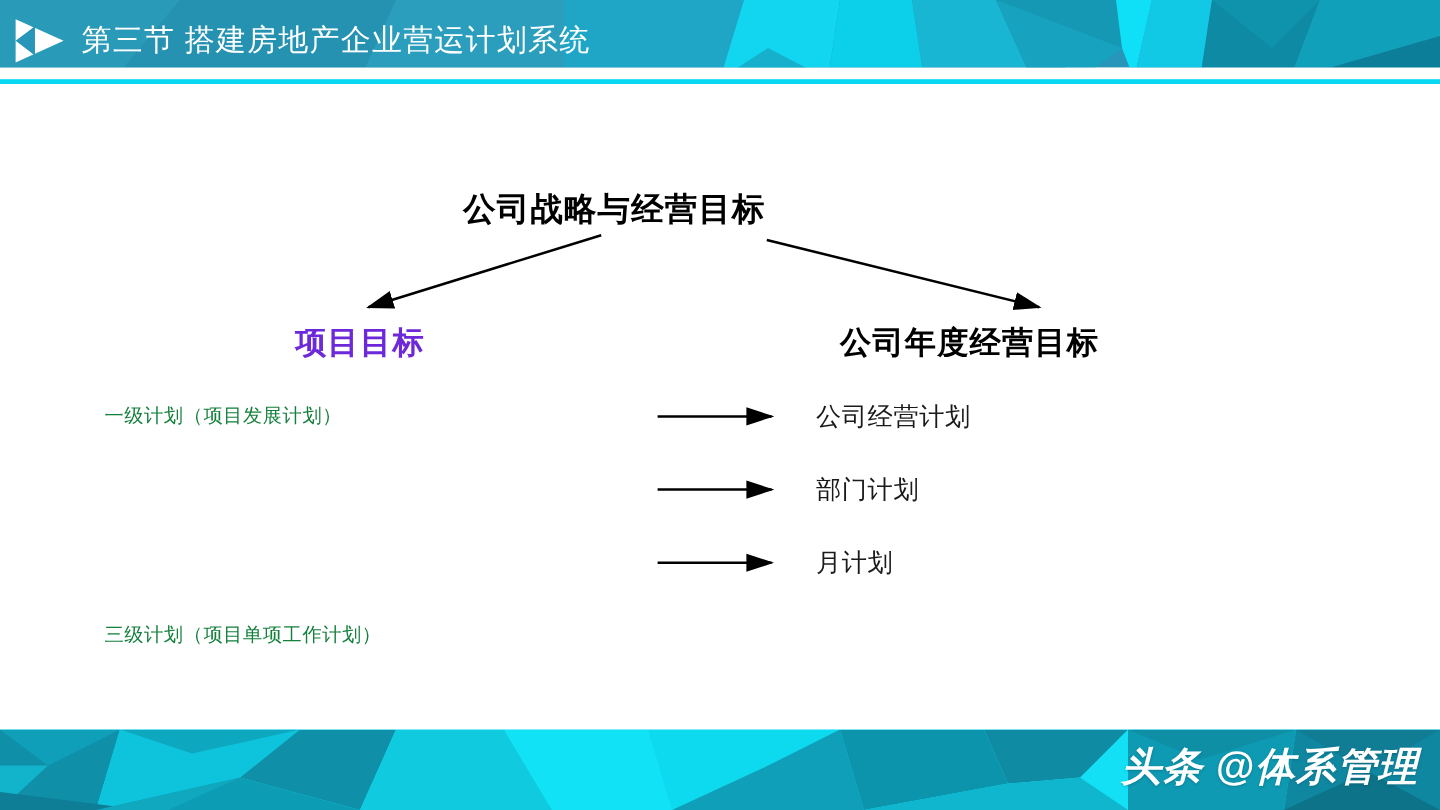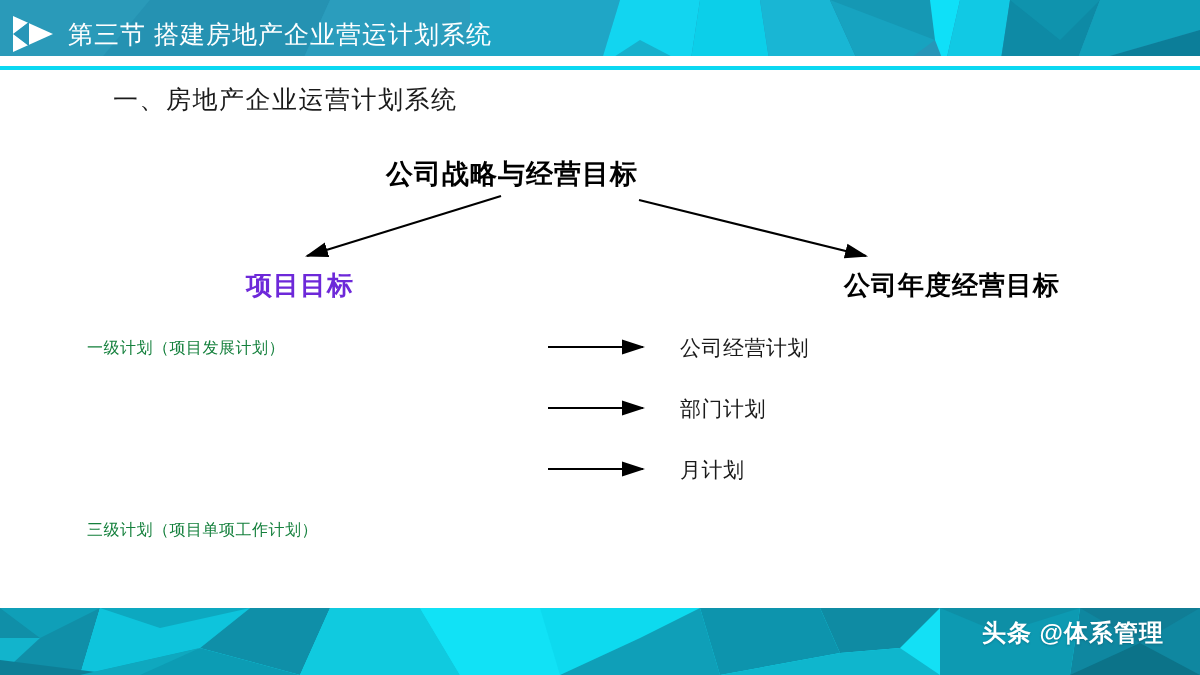--- a/index.html
+++ b/index.html
@@ -103,21 +103,21 @@
     font-size: 26px;
     font-weight: bold;
     color: #6d28d9;
     letter-spacing: 1px;
   }
   #branch-right-title {
     position: absolute;
     left: 700px;
     top: 268px;
     width: 360px;
-    text-align: right;
+    text-align: left;
     font-size: 26px;
     font-weight: bold;
     color: #000000;
     letter-spacing: 1px;
   }
 
   
   .left-item {
     position: absolute;
     left: 87px;
@@ -158,28 +158,29 @@
   #footer-poly {
     position: absolute;
     left: 0;
     top: 0;
     width: 1200px;
     height: 67px;
     display: block;
   }
   #footer-watermark {
     position: absolute;
-    right: 36px;
+    right: 18px;
     top: 617px;
-    font-size: 24px;
+    font-size: 33px;
     font-weight: bold;
     color: #ffffff;
     letter-spacing: 1px;
     white-space: nowrap;
     text-shadow: 0 1px 2px rgba(0,70,90,0.35);
+    font-style: italic;
   }
 </style>
 </head>
 <body>
 
 <div id="slide">
 
   <div id="header-bar">
     <svg id="header-poly" viewBox="0 0 1200 66" preserveAspectRatio="none">
       <rect x="0" y="0" width="1200" height="66" fill="#2796b8"></rect>
@@ -207,21 +208,20 @@
       <polygon points="3,20 19,8 19,32" fill="#2796b8"></polygon>
       <polygon points="19,8 35,20 19,32" fill="#2796b8" opacity="0"></polygon>
       <polygon points="19,8 19,32 4,20" fill="#2796b8"></polygon>
       <polygon points="19,8 33,20 19,32" fill="#2796b8" opacity="0"></polygon>
     </svg>
 
     <div id="header-title">第三节  搭建房地产企业营运计划系统</div>
   </div>
   <div id="header-underline"></div>
 
-  <div id="section-heading">一、房地产企业运营计划系统</div>
 
   <div id="diagram-root-title">公司战略与经营目标</div>
 
   <svg id="diagram-arrows" viewBox="0 0 1200 675">
     <defs>
       <marker id="arrowhead" markerWidth="11" markerHeight="8" refX="10" refY="4" orient="auto" markerUnits="strokeWidth">
         <polygon points="0,0.4 11,4 0,7.6" fill="#000000"></polygon>
       </marker>
     </defs>
 

